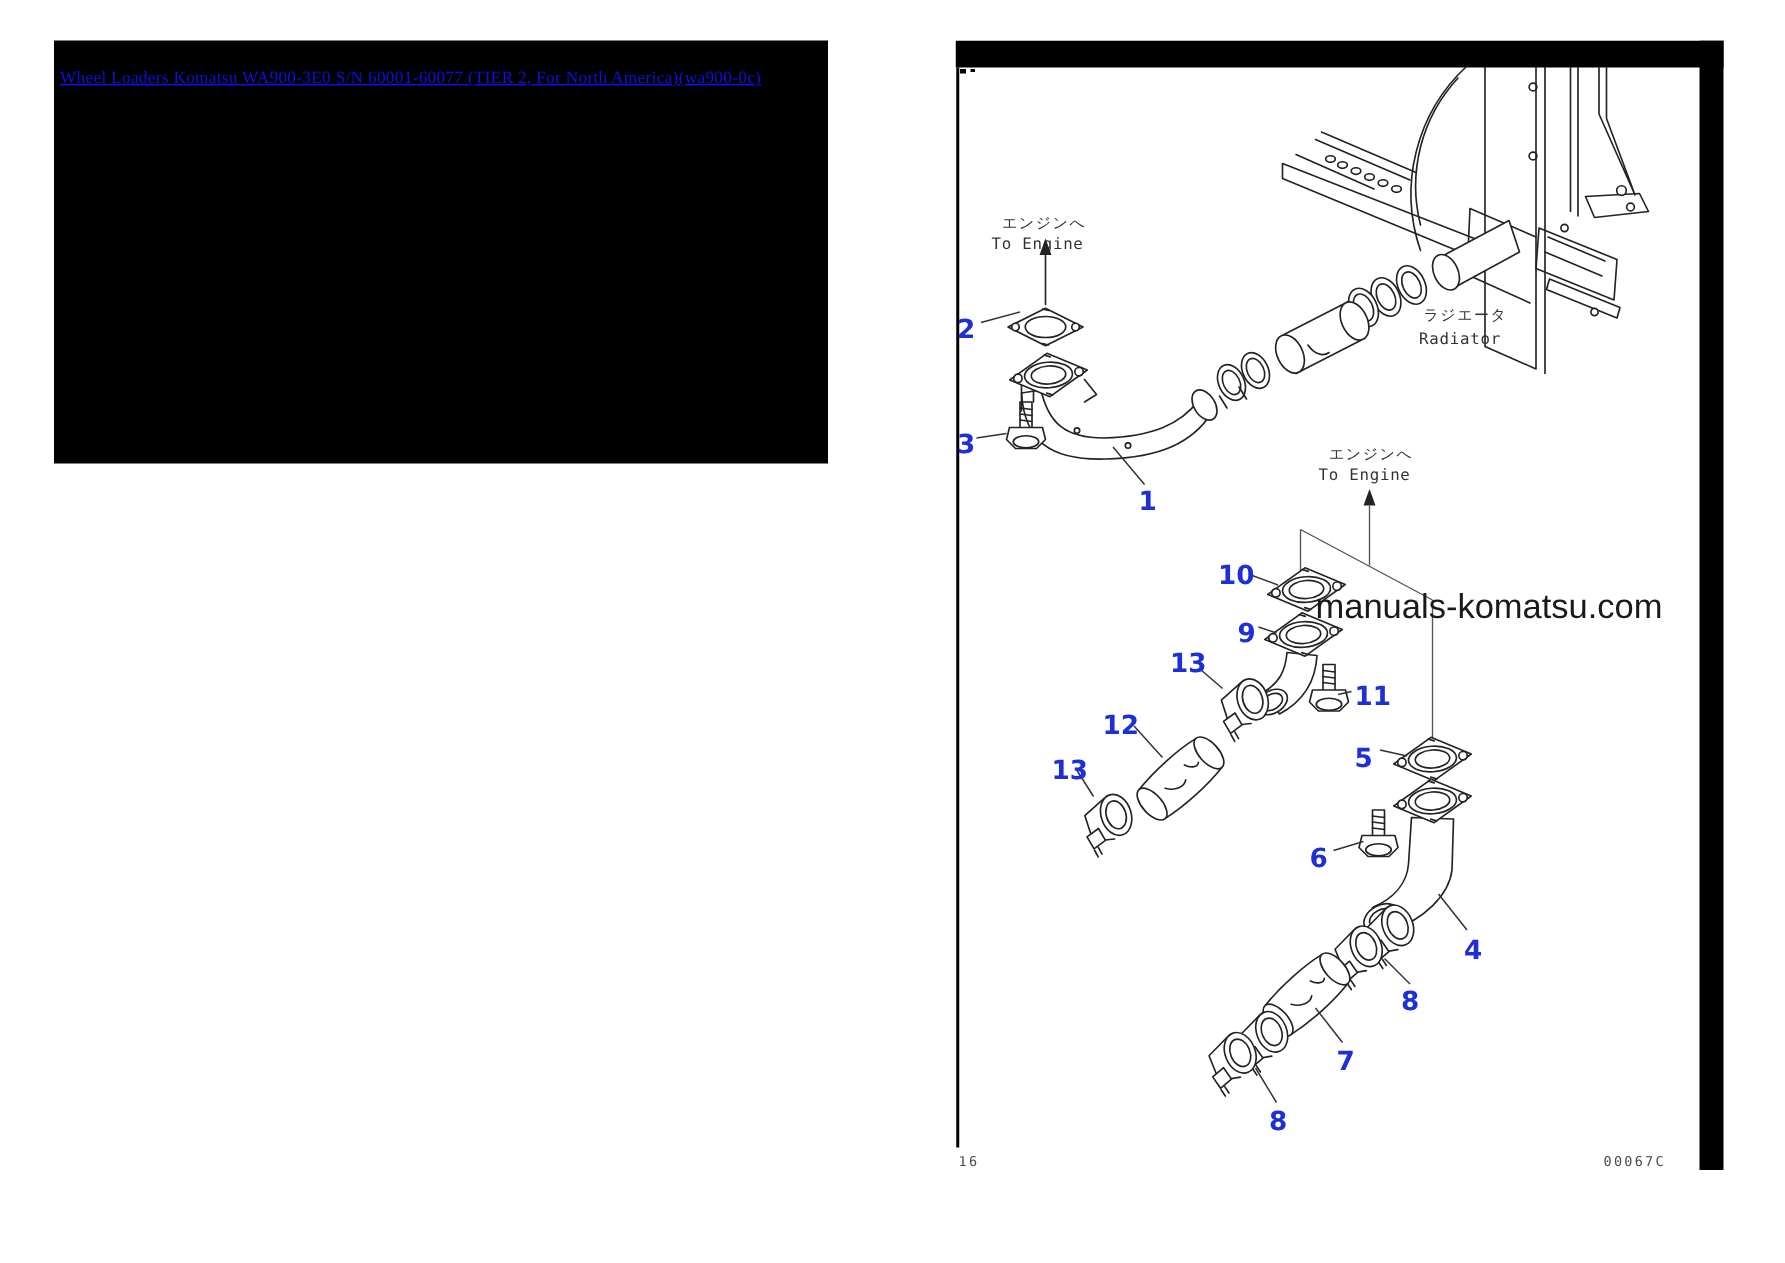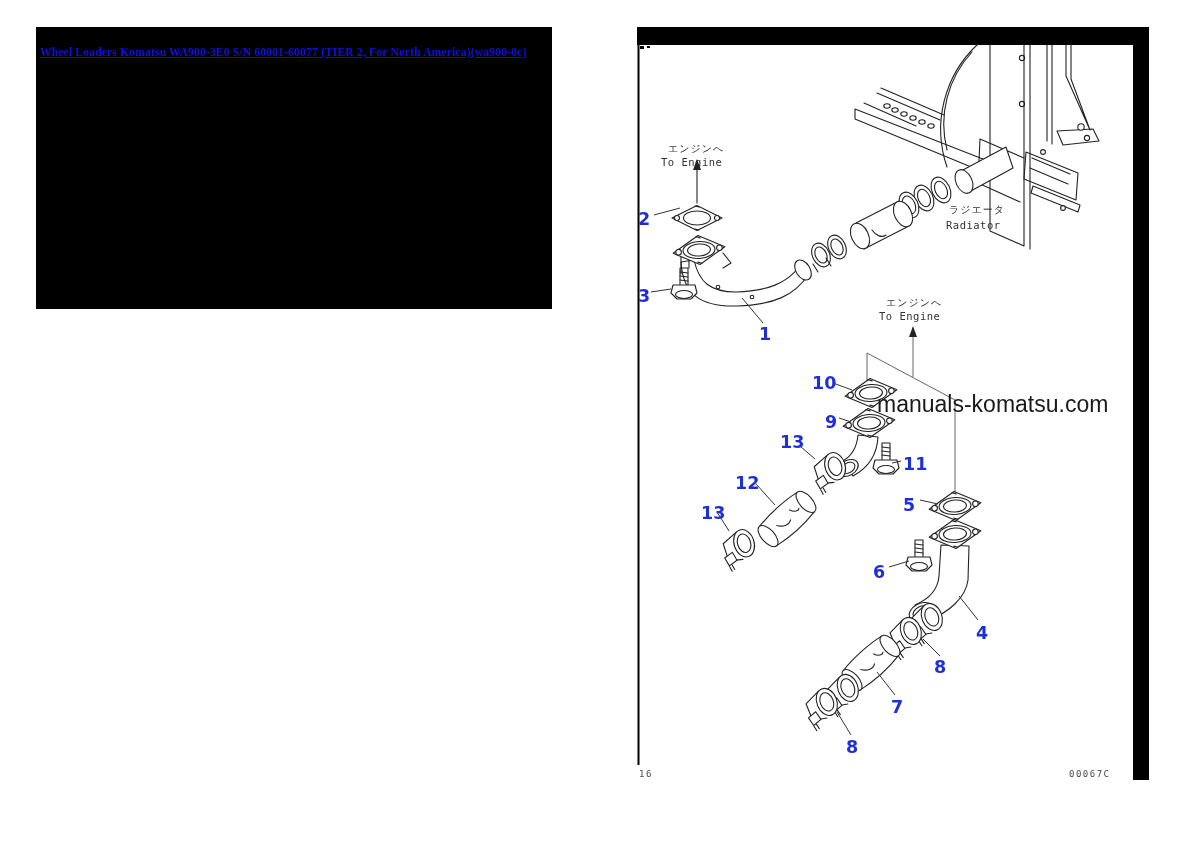--- a/index.html
+++ b/index.html
@@ -5,21 +5,21 @@
   html,body{margin:0;padding:0;}
   body{
     width:1190px;height:842px;background:#ffffff;position:relative;
     font-family:"DejaVu Sans", sans-serif;overflow:hidden;
   }
   .black-box{
     position:absolute;left:36px;top:27px;width:516px;height:282px;background:#000;
   }
   .black-box a{
     display:inline-block;margin:19px 0 0 4px;
-    font-family:"Liberation Serif", serif;font-weight:bold;font-size:11.5px;
+    font-family:"Liberation Serif", serif;font-weight:normal;font-size:11.5px;
     color:#0f10e0;text-decoration:underline;white-space:nowrap;letter-spacing:.2px;
   }
   .panel{position:absolute;left:637px;top:27px;width:513px;height:753px;text-align:center;}
   svg{display:block;}
   svg .draw{stroke:#232323;stroke-width:1.1;fill:none;stroke-linejoin:round;stroke-linecap:round;}
   svg .wfill{fill:#ffffff;}
   svg .leader{stroke:#333;stroke-width:1;fill:none;}
   svg .faint{stroke:#555;stroke-width:.9;fill:none;}
   svg text{user-select:none;}
   .callout{font-family:"DejaVu Sans", sans-serif;font-size:17.5px;font-weight:bold;fill:#1f2fd6;}

